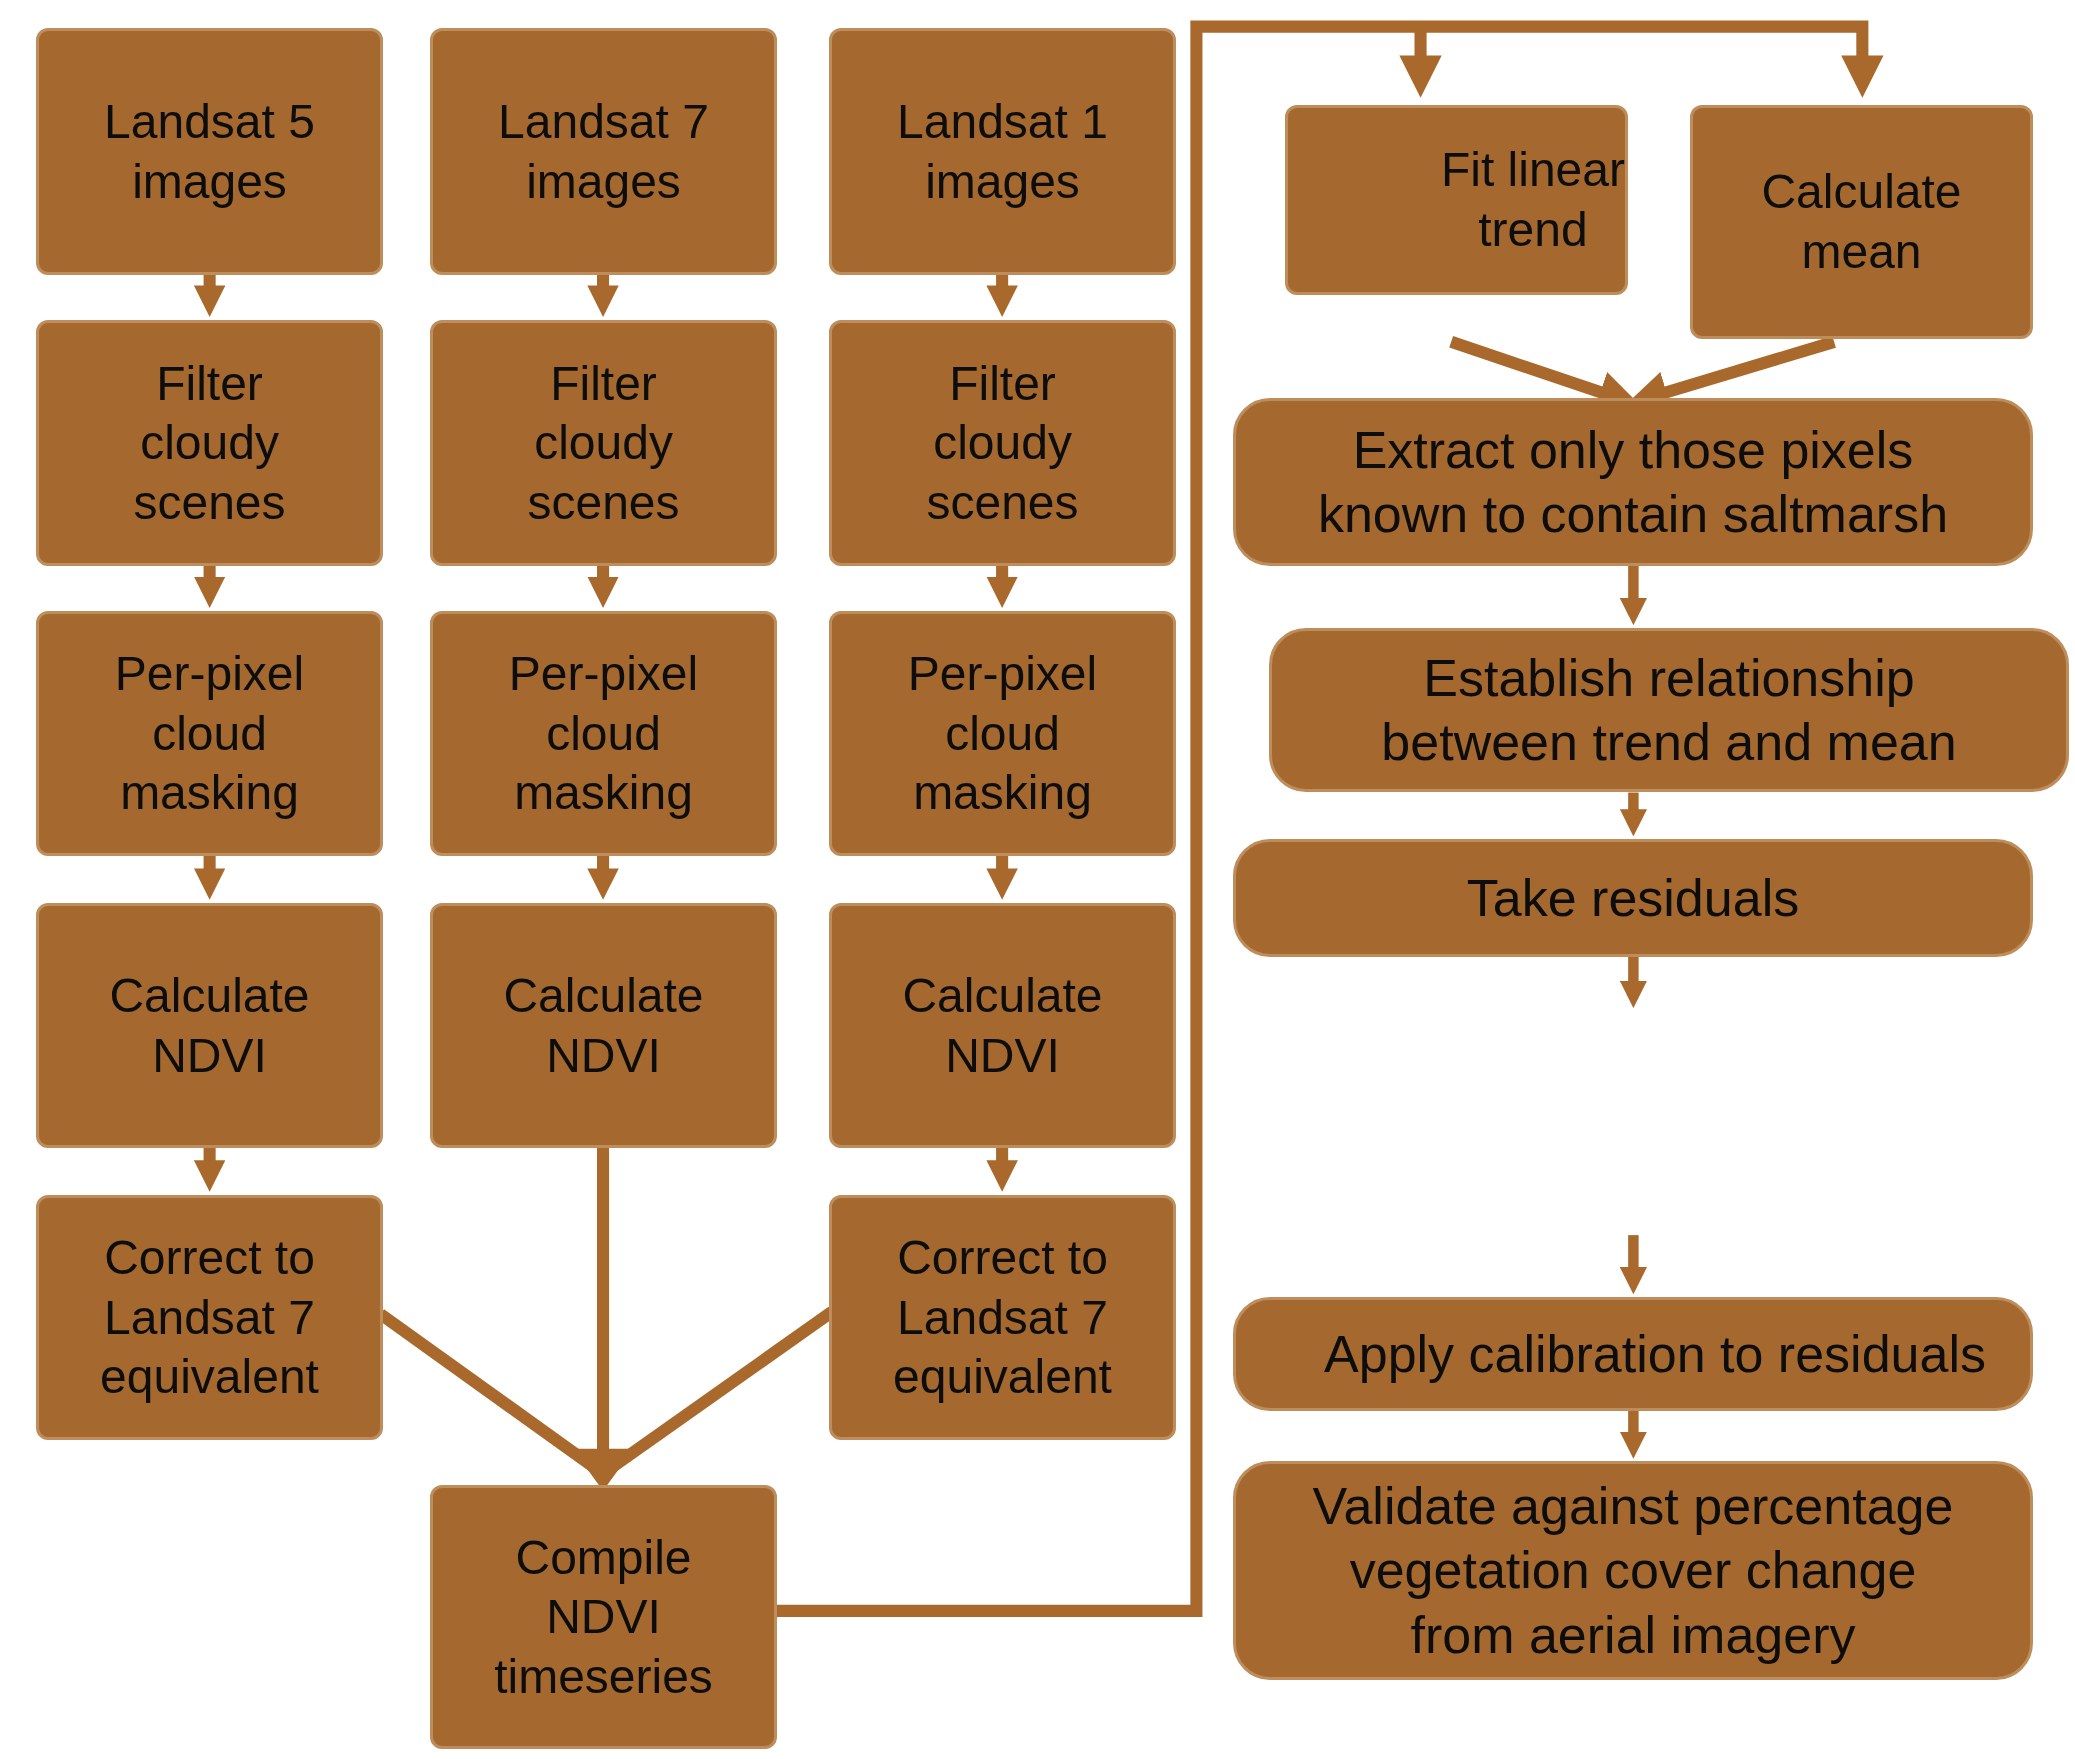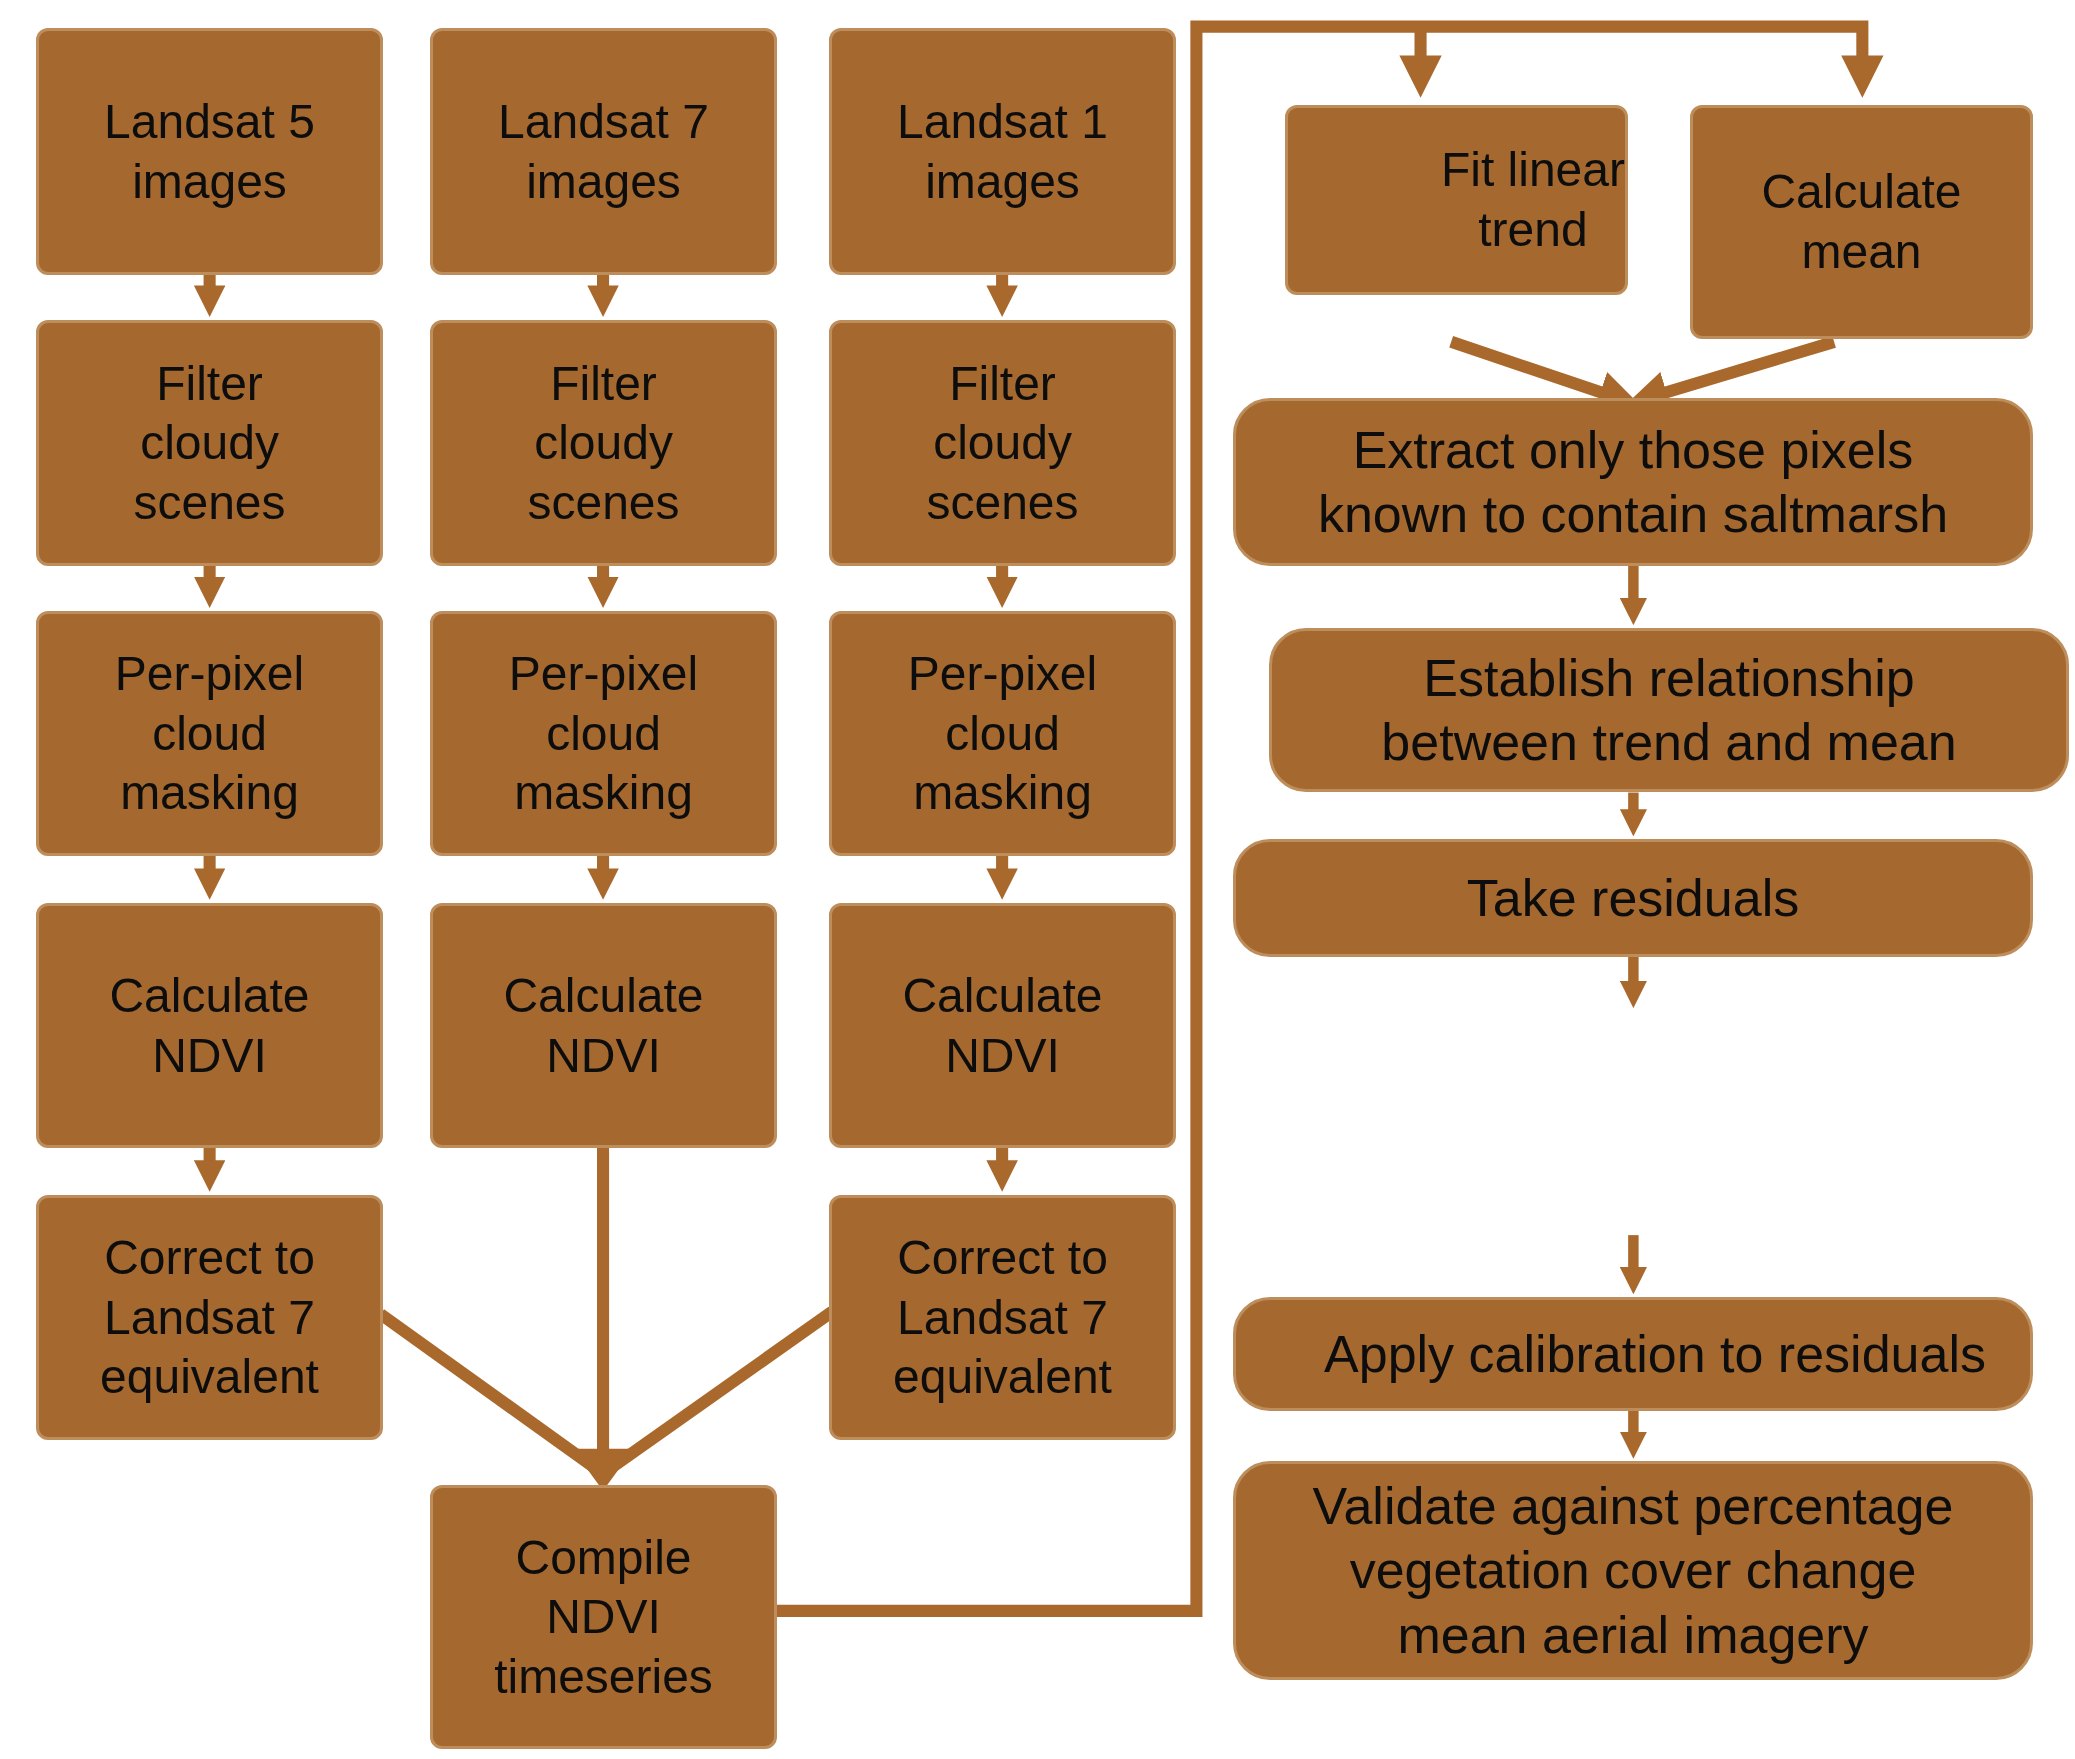--- a/index.html
+++ b/index.html
@@ -144,16 +144,16 @@
 mean</span></div>
 
   <div class="box wide" style="left:1233px;top:398px;width:800px;height:168px;"><span>Extract only those pixels
 known to contain saltmarsh</span></div>
   <div class="box wide" style="left:1233px;top:628px;width:800px;height:164px;margin-left:36px;"><span>Establish relationship
 between trend and mean</span></div>
   <div class="box wide" style="left:1233px;top:839px;width:800px;height:118px;text-align:center;"><span>Take residuals</span></div>
   <div class="box wide" style="left:1233px;top:1297px;width:800px;height:114px;padding-left:44px;"><span>Apply calibration to residuals</span></div>
   <div class="box wide" style="left:1233px;top:1461px;width:800px;height:219px;"><span>Validate against percentage
 vegetation cover change
-mean aerial imagery</span></div>
+from aerial imagery</span></div>
 
 </div>
 
 
 </body></html>

